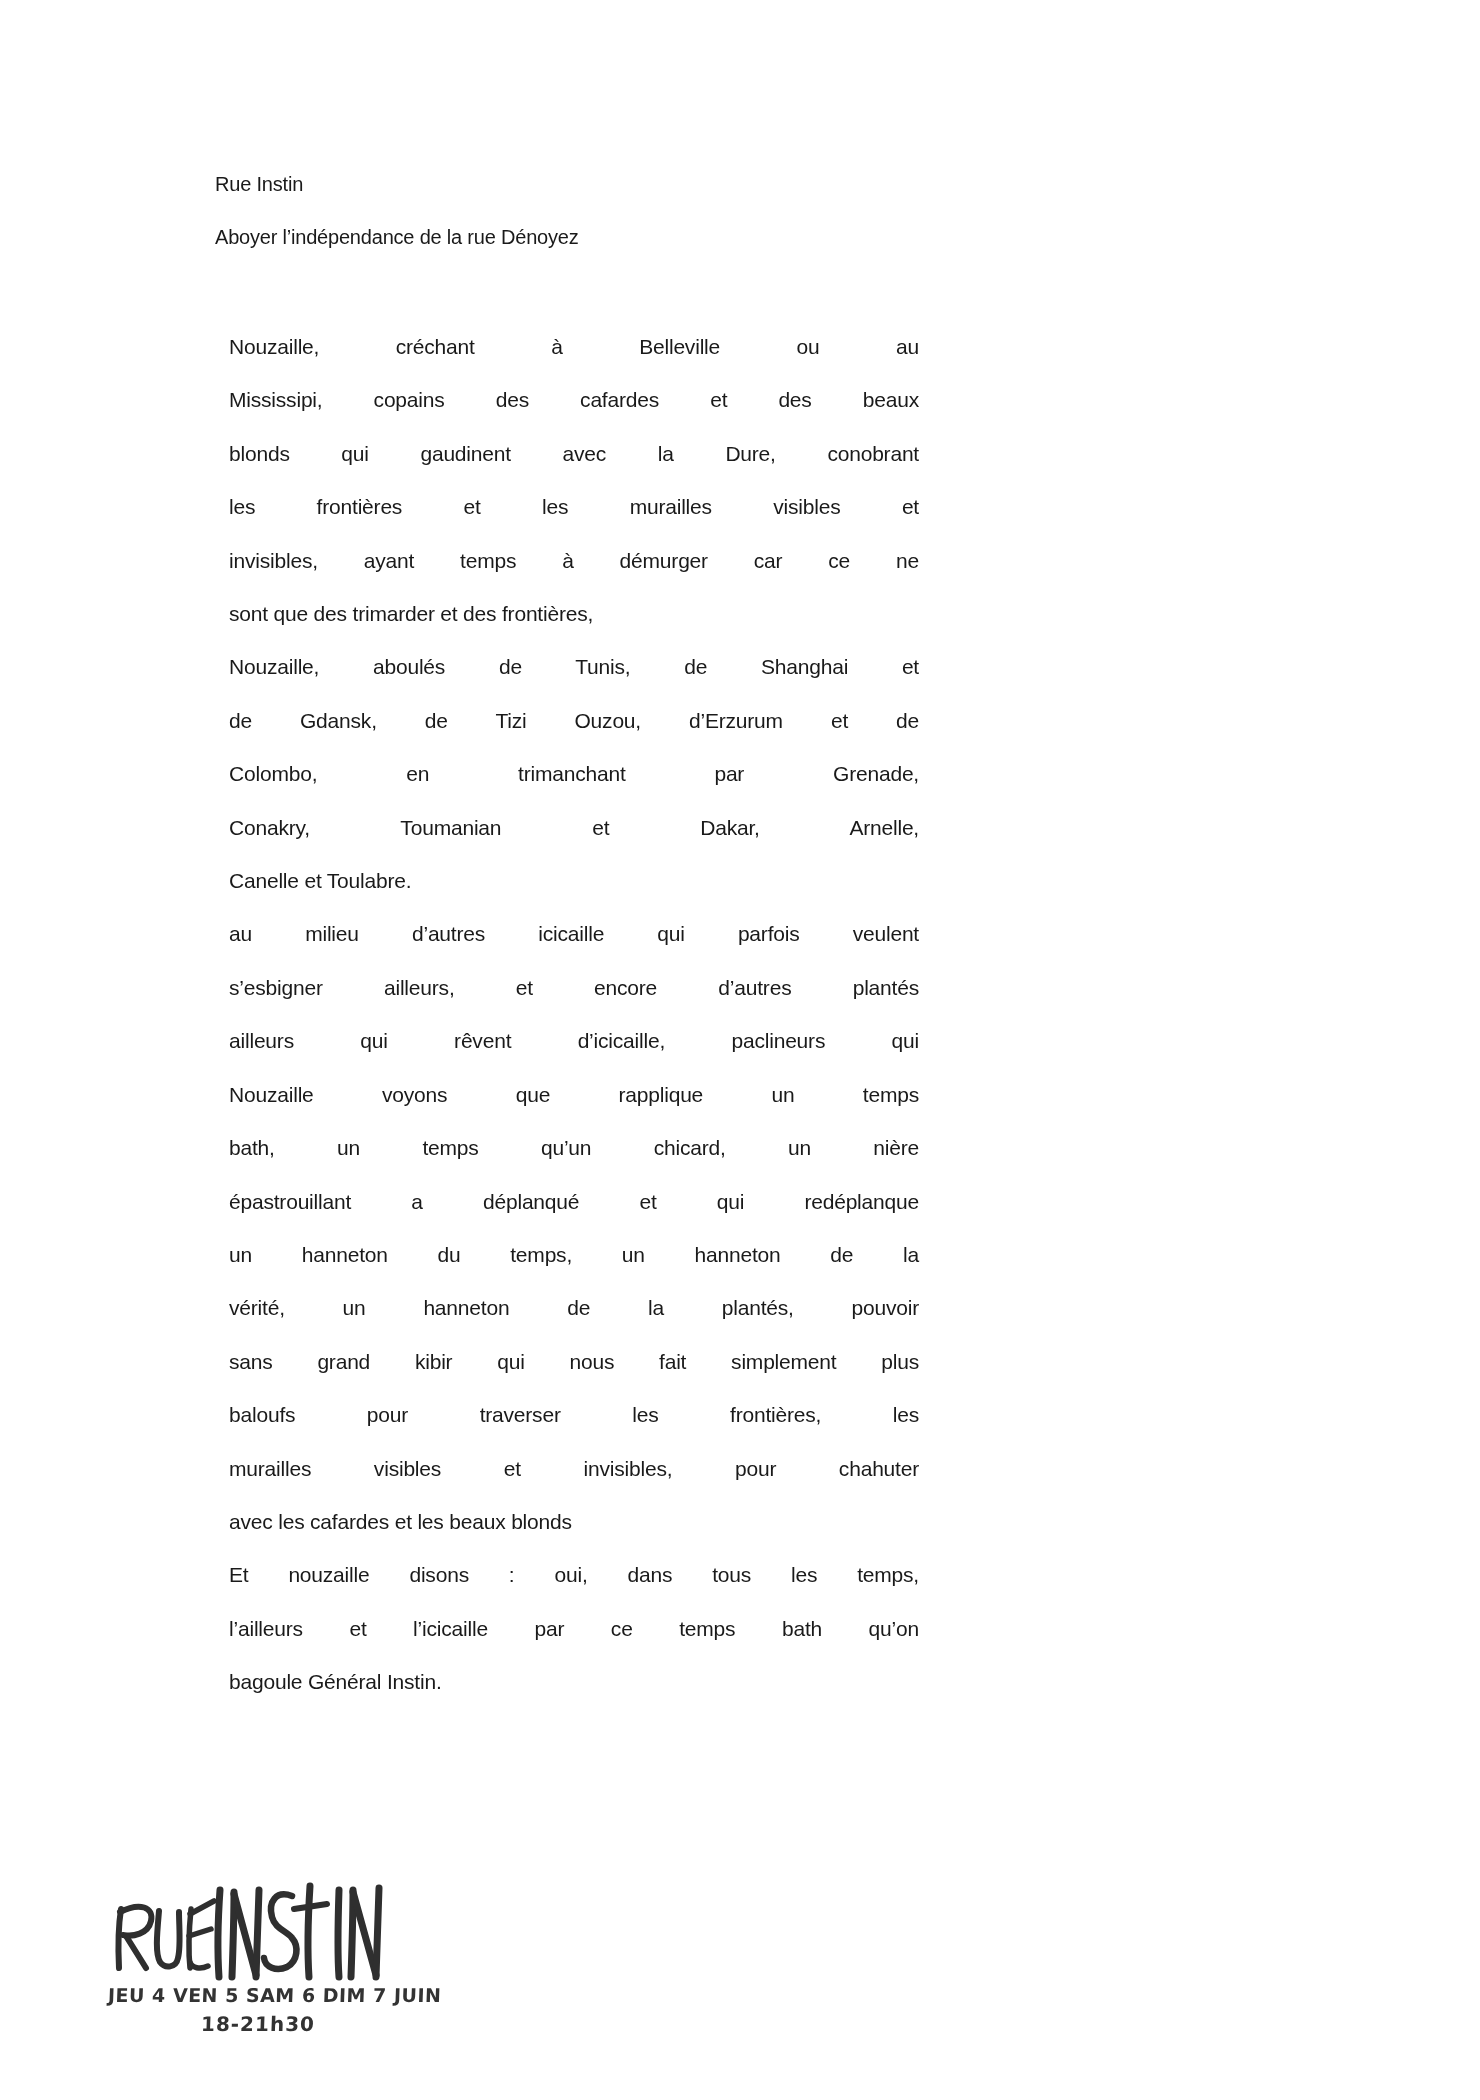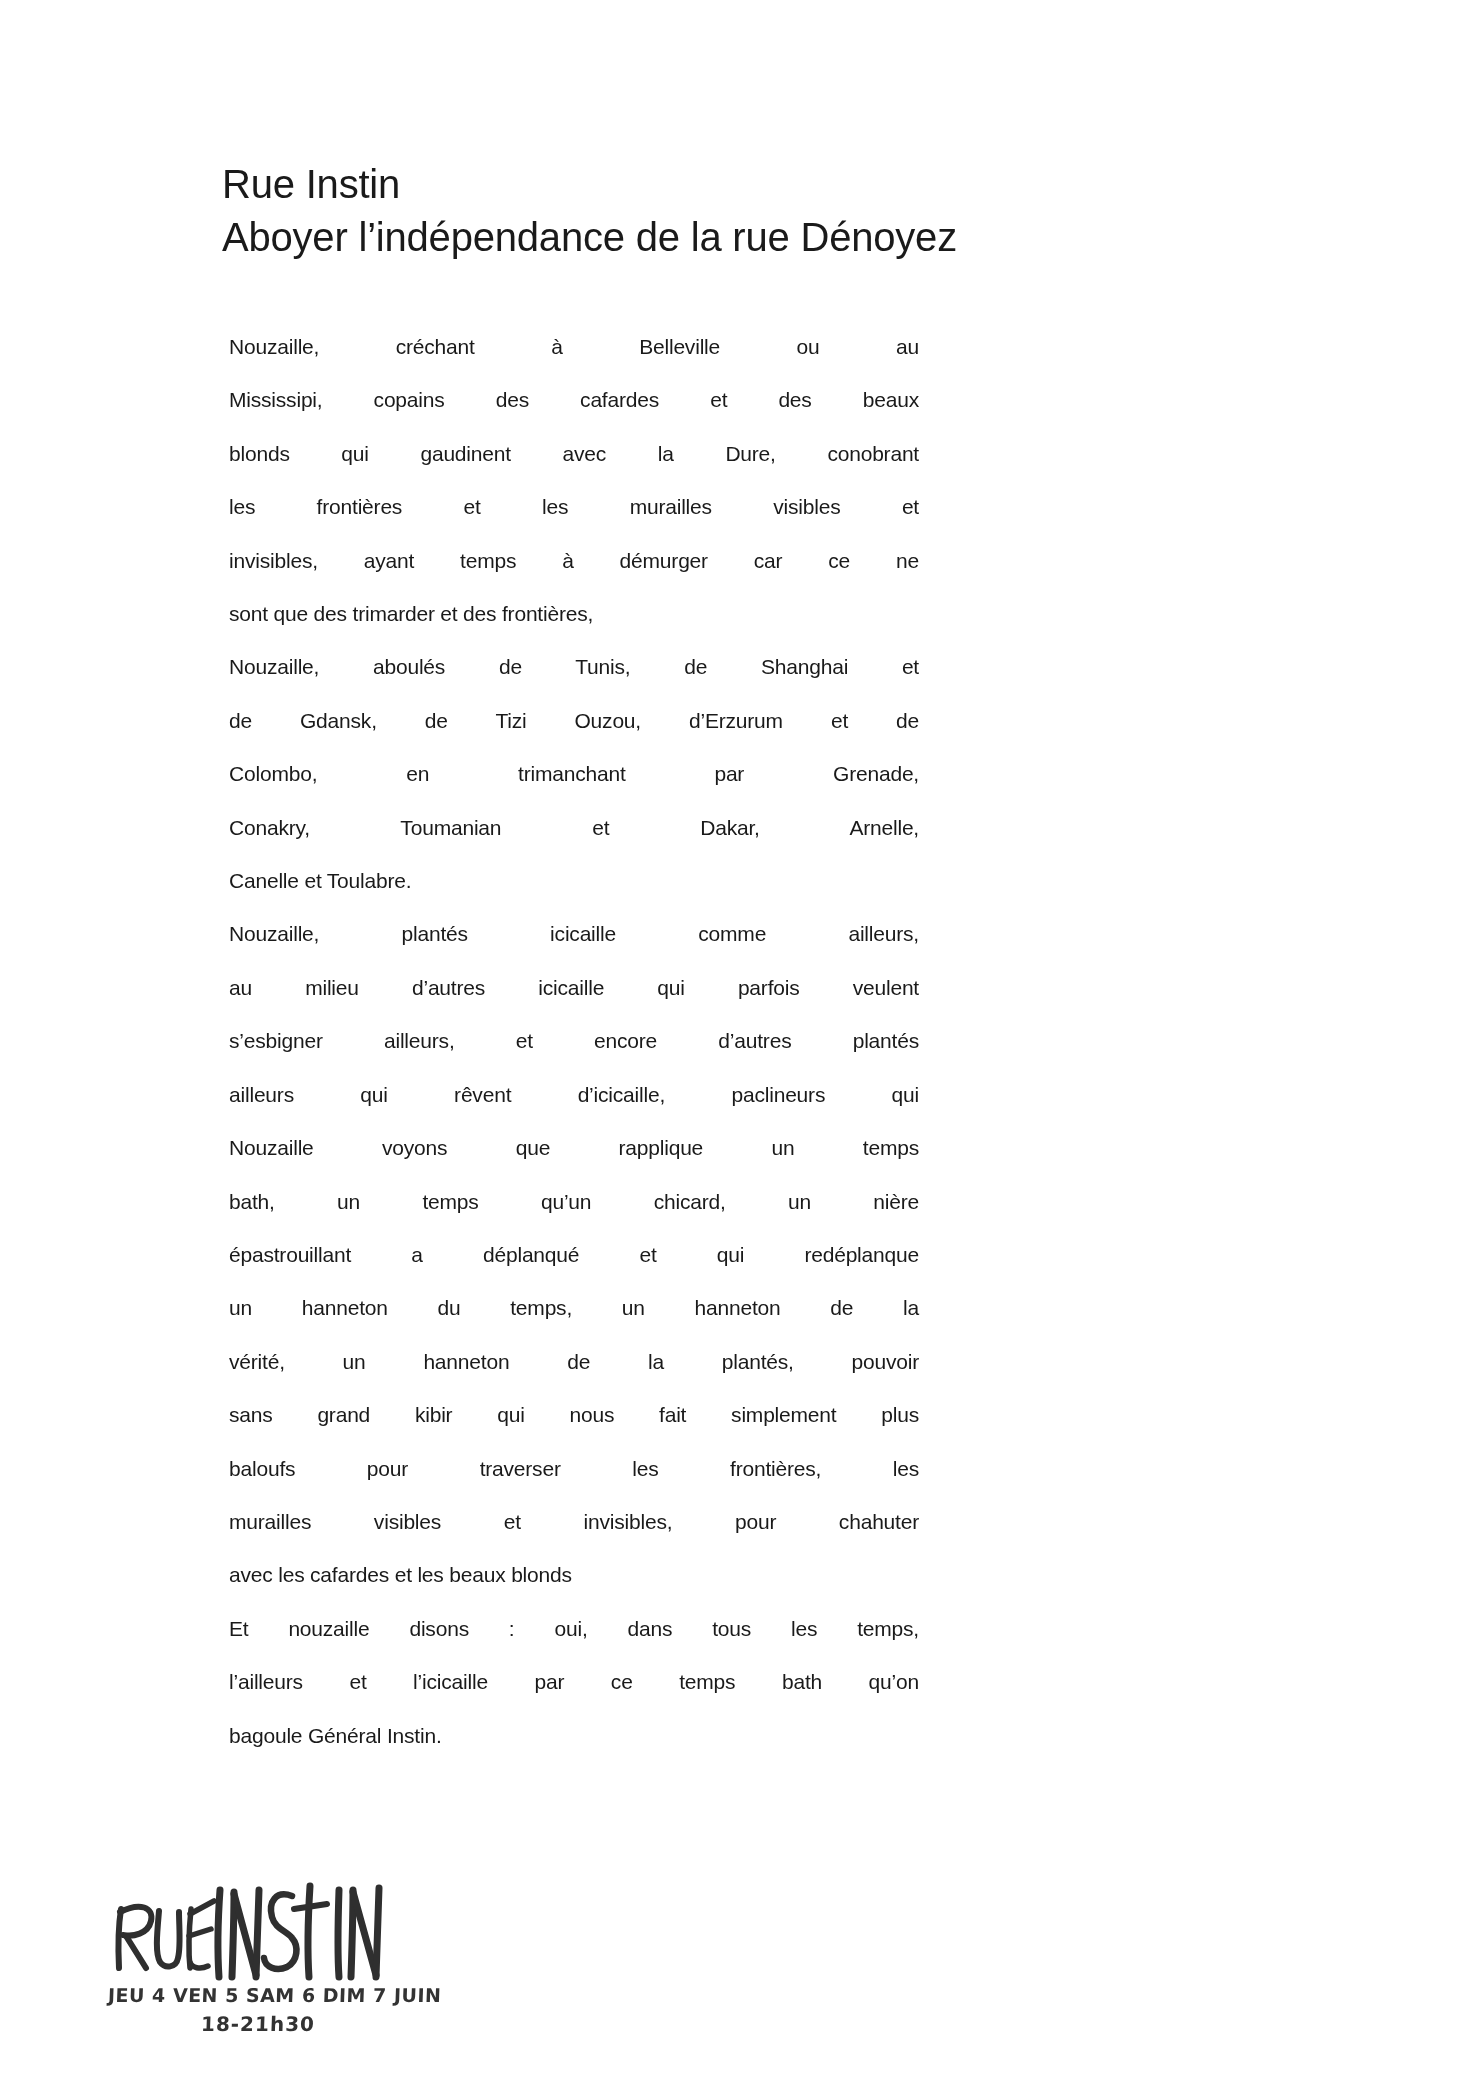--- a/index.html
+++ b/index.html
@@ -11,24 +11,24 @@
     position: relative;
     width: 1480px;
     height: 2100px;
     background: #ffffff;
     overflow: hidden;
     font-family: "Liberation Sans", sans-serif;
     color: #1a1a1a;
   }
   .title-block {
     position: absolute;
-    left: 222px;
+    left: 215px;
     top: 158px;
     width: 700px;
-    font-size: 40px;
+    font-size: 20px;
     font-weight: 300;
     line-height: 53.4px;
     letter-spacing: -0.2px;
     white-space: nowrap;
   }
   .poem {
     position: absolute;
     left: 229px;
     top: 320px;
     width: 690px;
@@ -112,21 +112,20 @@
         <div class="line">sont que des trimarder et des frontières,</div>
       </div>
       <div class="para">
         <div class="line just">Nouzaille, aboulés de Tunis, de Shanghai et</div>
         <div class="line just">de Gdansk, de Tizi Ouzou, d’Erzurum et de</div>
         <div class="line just">Colombo, en trimanchant par Grenade,</div>
         <div class="line just">Conakry, Toumanian et Dakar, Arnelle,</div>
         <div class="line">Canelle et Toulabre.</div>
       </div>
       <div class="para">
-        <div class="line just">Nouzaille, plantés icicaille comme ailleurs,</div>
         <div class="line just">au milieu d’autres icicaille qui parfois veulent</div>
         <div class="line just">s’esbigner ailleurs, et encore d’autres plantés</div>
         <div class="line just">ailleurs qui rêvent d’icicaille, paclineurs qui</div>
       </div>
       <div class="para">
         <div class="line just">Nouzaille voyons que rapplique un temps</div>
         <div class="line just">bath, un temps qu’un chicard, un nière</div>
         <div class="line just">épastrouillant a déplanqué et qui redéplanque</div>
         <div class="line just">un hanneton du temps, un hanneton de la</div>
         <div class="line just">vérité, un hanneton de la plantés, pouvoir</div>

